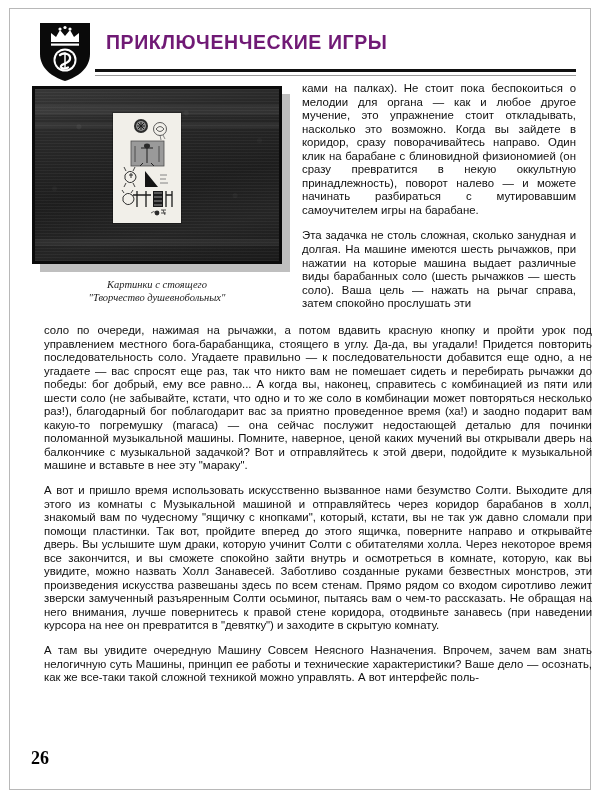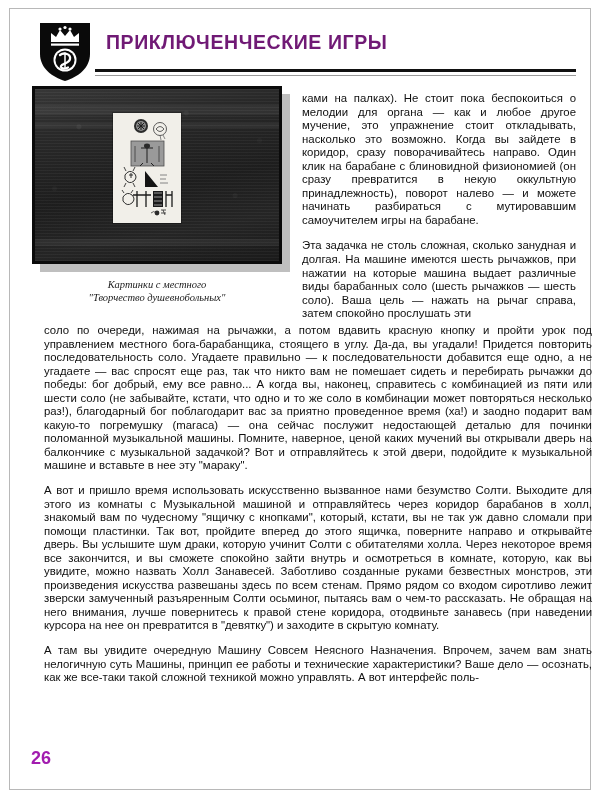--- a/index.html
+++ b/index.html
@@ -153,21 +153,21 @@
     font-style: italic;
     font-size: 10.5px;
     line-height: 13px;
     color: #1a1a1a;
   }
 
   
   .col-right {
     position: absolute;
     left: 302px;
-    top: 92px;
+    top: 82px;
     width: 274px;
   }
 
   .fullwidth {
     position: absolute;
     left: 44px;
     top: 324px;
     width: 548px;
   }
 
@@ -182,21 +182,22 @@
   }
   .col-right p.body { margin-bottom: 12px; }
 
   
   .page-number {
     position: absolute;
     left: 31px;
     top: 748px;
     font-size: 18px;
     font-weight: bold;
-    color: #a21caf;
+    color: #000000;
+    font-family: Liberation Serif, serif;
   }
 </style>
 </head>
 <body>
 
 <div class="page">
 
   <div class="page-frame"></div>
 
   <div class="masthead">
@@ -265,21 +266,21 @@
           <path d="M53 78 v16 M53 82 h6 M59 78 v16" stroke="#1c1c1c" stroke-width="1.3"></path>
 
           <circle cx="44" cy="100" r="2.4" fill="#2a2a2a"></circle>
           <path d="M48 97 l5 0 M48 100 l5 0 M50 97 l2 5" stroke="#3a3a3a" stroke-width="0.9"></path>
           <path d="M38 100 q3 -3 5 0" stroke="#3a3a3a" stroke-width="0.8" fill="none"></path>
         </svg>
       </div>
     </div>
 
     <div class="figure-caption">
-      <div>Картинки с местного</div>
+      <div>Картинки с стоящего</div>
       <div>"Творчество душевнобольных"</div>
     </div>
   </div>
 
   <div class="col-right">
     <p class="body">ками на палках). Не стоит пока беспокоиться о мелодии для органа — как и любое другое мучение, это упражнение стоит откладывать, насколько это возможно. Когда вы зайдете в коридор, сразу поворачивайтесь направо. Один клик на барабане с блиновидной физиономией (он сразу превратится в некую оккультную принадлежность), поворот налево — и можете начинать разбираться с мутировавшим самоучителем игры на барабане.</p>
     <p class="body">Эта задачка не столь сложная, сколько занудная и долгая. На машине имеются шесть рычажков, при нажатии на которые машина выдает различные виды барабанных соло (шесть рычажков — шесть соло). Ваша цель — нажать на рычаг справа, затем спокойно прослушать эти</p>
   </div>
 
   <div class="fullwidth">

